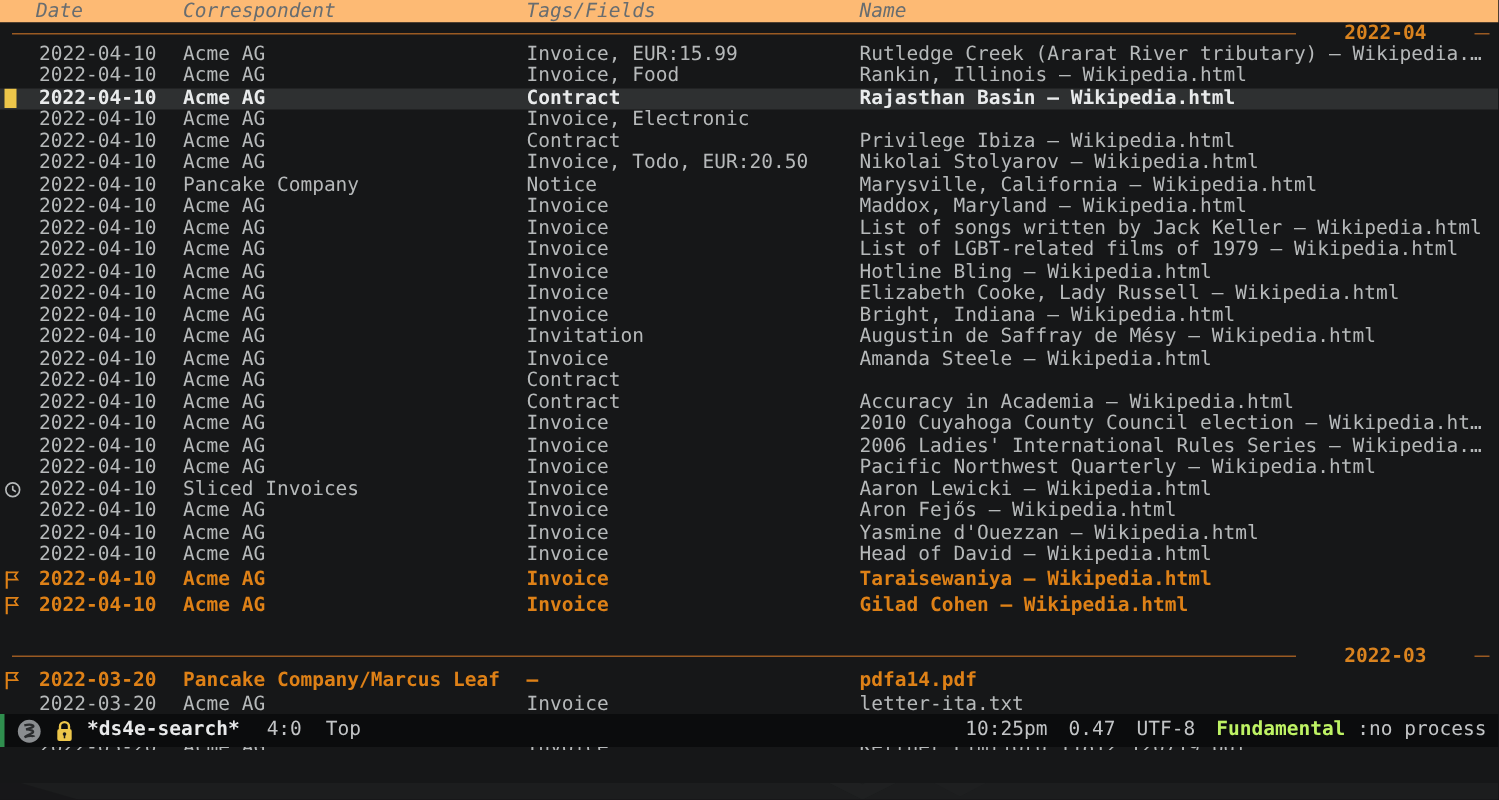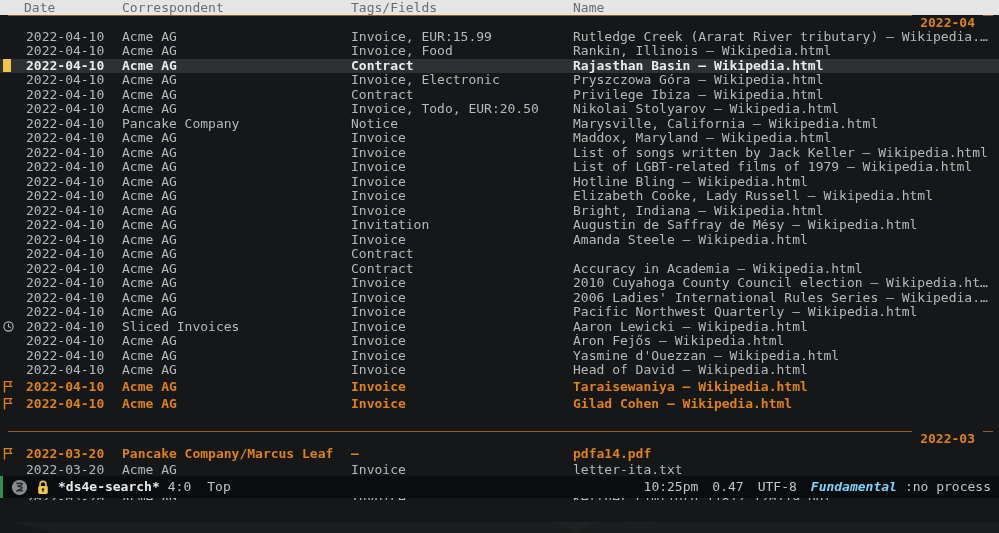--- a/index.html
+++ b/index.html
@@ -6,61 +6,61 @@
   html,body { width:999px; height:533px; overflow:hidden; }
   body {
     font-family:"DejaVu Sans Mono", monospace;
     font-size:13px;
     background:#161718;
     color:#b6b9ba;
     position:relative;
   }
   
   .header-line {
-    height:15px; background:#e5e5e5; color:#686d70;
+    height:15px; background:#fdba74; color:#686d70;
     display:grid; grid-template-columns:24px 92px 229px 222px 1fr;
-    align-items:center; line-height:15px;
+    align-items:center; line-height:15px;font-style:italic;
   }
   
   #rows { height:485px; overflow:hidden; position:relative; background:#161718; }
   .row {
     display:grid; grid-template-columns:24px 92px 229px 222px 1fr;
     height:14.5px; line-height:14.5px; align-items:center;
     white-space:nowrap; overflow:hidden; cursor:default;
   }
   .row > span { overflow:hidden; white-space:nowrap; }
   .c-name { padding-left:6px; }
   .c-corr, .c-tags { padding-left:6px; }
   .c-date { padding-left:2px; }
   .c-icon { padding-left:3px; display:flex; align-items:center; height:100%; }
   .row.selected { background:#2e3031; color:#e9ebec; font-weight:bold; }
   .row.flagged  { color:#de8117; font-weight:bold; height:17.5px; line-height:17.5px; }
   .i-marker { display:none; width:8px; height:13px; background:#edc64a; }
   .row.selected .i-marker { display:inline-block; }
   .i-clock, .i-flag { display:none; }
   
-  .sep { height:14.5px; display:flex; padding:0 6px 0 8px; }
+  .sep { height:14.5px; display:flex; align-items:center; padding:0 6px 0 8px;gap:24px; }
   .sep .sep-line { flex:1; height:0; border-top:1px solid #9a5a22; }
   .sep .sep-label { color:#d9831f; padding:0 8px; font-weight:bold; }
   .sep .sep-dash { width:10px; height:0; border-top:1px solid #9a5a22; }
   .spacer { height:18px; }
   
   .modeline {
     position:absolute; left:0; top:476px; width:999px; height:22px;
     background:#0b0c0d; color:#c2c4c6; display:flex; align-items:center;
     line-height:22px; z-index:2;
   }
   .ml-evil-bar { width:3px; height:22px; background:#2f8f4e; flex:0 0 auto; }
   .ml-left { display:flex; align-items:center; gap:8px; padding-left:8px; }
   .ml-buffer { font-weight:bold; color:#e8e9ea; }
-  .ml-pos { }
+  .ml-pos { margin-left:10px; }
   .ml-top { margin-left:8px; }
   .ml-right { margin-left:auto; display:flex; align-items:center; gap:14px; padding-right:8px; }
   .ml-mode-group { display:flex; gap:8px; }
-  .ml-mode { color:#7dd3fc; font-weight:bold;font-style:italic; }
+  .ml-mode { color:#bef264; font-weight:bold; }
   
   .echo { position:absolute; left:0; top:522px; width:999px; height:11px; background:#1c1d1e; z-index:1; overflow:hidden; }
   .watermark { position:absolute; z-index:0; opacity:0.35; }
   svg { display:block; }
 </style>
 </head>
 <body>
 
 <div class="header-line">
   <span></span>
@@ -114,21 +114,20 @@
 
   <div class="row">
     <span class="c-icon">
       
       
       
     </span>
     <span class="c-date">2022-04-10</span>
     <span class="c-corr">Acme AG</span>
     <span class="c-tags">Invoice, Electronic</span>
-    <span class="c-name">Pryszczowa Góra – Wikipedia.html</span>
   </div>
 
   <div class="row">
     <span class="c-icon">
       
       
       
     </span>
     <span class="c-date">2022-04-10</span>
     <span class="c-corr">Acme AG</span>

